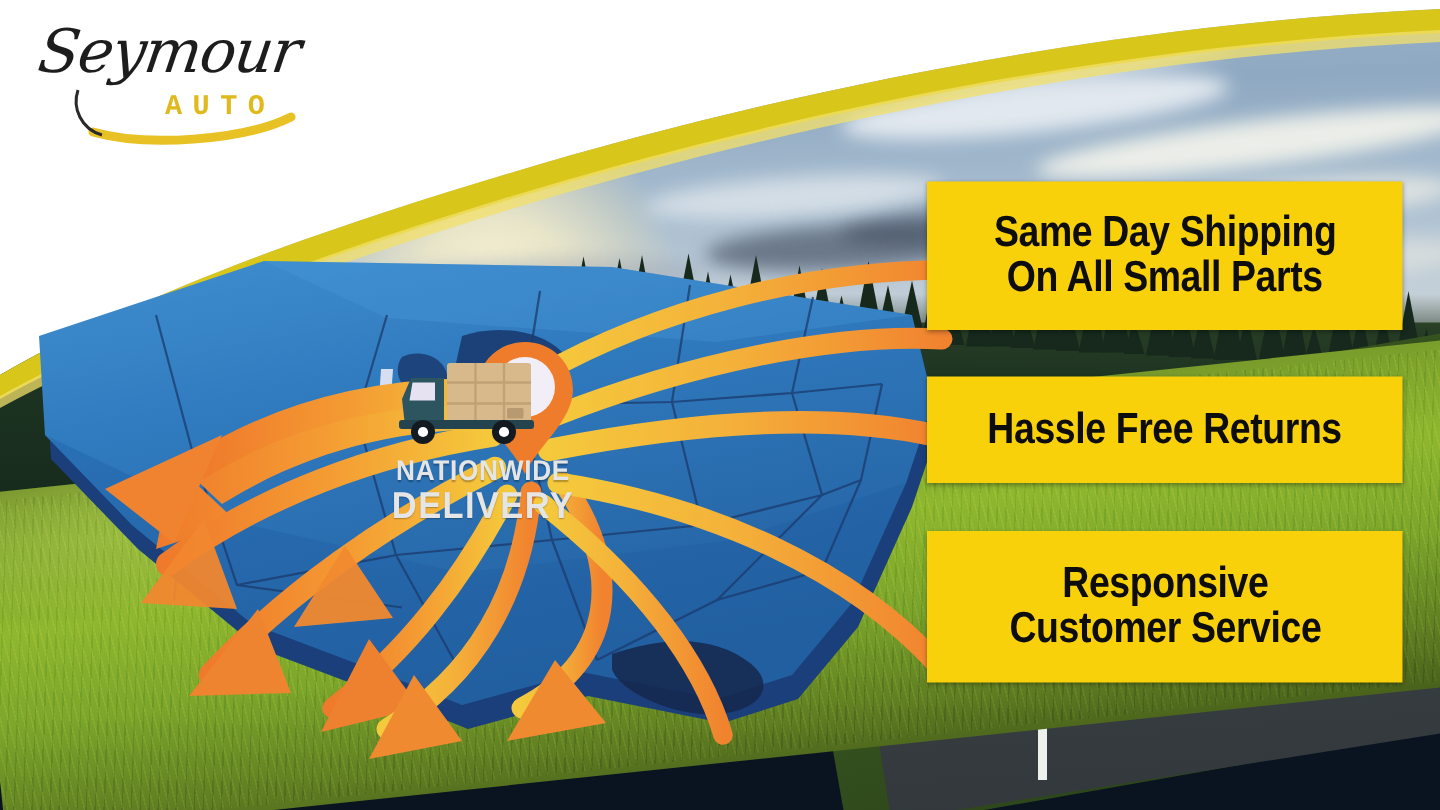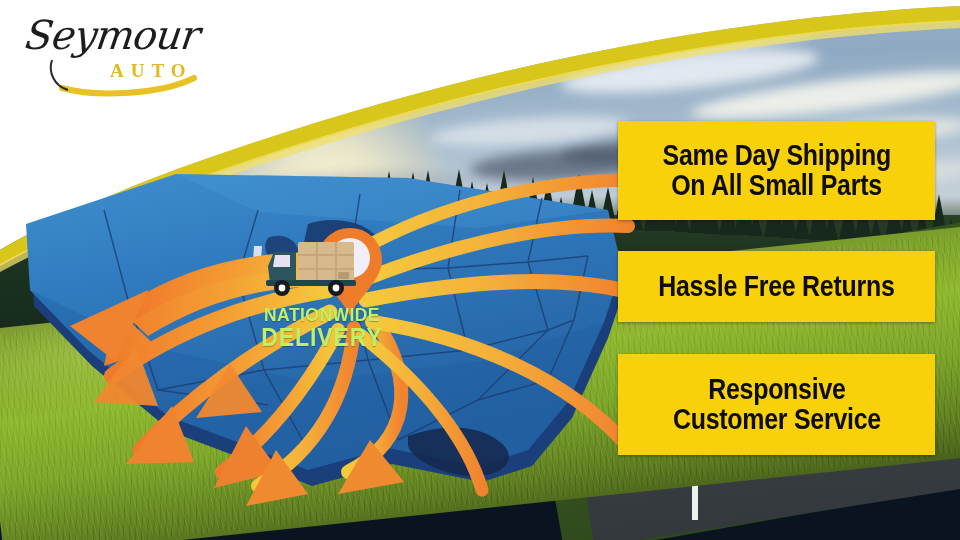--- a/index.html
+++ b/index.html
@@ -92,32 +92,32 @@
   
   .logo{position:absolute;left:22px;top:14px;width:190px;height:86px;}
   .logo-script{
     position:absolute;left:4px;top:-2px;
     font-family:"DejaVu Serif", serif;font-style:italic;font-weight:400;
     font-size:40px;letter-spacing:-1px;color:#1d1d1d;
     transform:skewX(-8deg);
   }
   .logo-auto{
     position:absolute;left:88px;top:46px;
-    font-family:Liberation Serif, serif;font-weight:700;
+    font-family:Liberation Mono, monospace;font-weight:700;
     font-size:19px;letter-spacing:7px;color:#e0b91c;
   }
 
   
   .mapwrap{position:absolute;left:8px;top:150px;width:630px;height:360px;}
 
   
   .pin-group{position:absolute;left:262px;top:222px;width:130px;height:100px;}
   .nation-label{
     position:absolute;left:254px;top:306px;width:136px;
-    text-align:center;line-height:.98;color:#bef264;
+    text-align:center;line-height:.98;color:#e5e5e5;
     font-family:"Liberation Sans", sans-serif;font-weight:700;
     text-shadow:0 1px 1px rgba(0,0,0,.28);
   }
   .nation-label .l1{display:block;font-size:19px;letter-spacing:.5px;transform:scaleX(.92);}
   .nation-label .l2{display:block;font-size:25px;letter-spacing:1px;transform:scaleX(.92);}
 
   
   .banner{
     position:absolute;background:#f9d10b;display:flex;flex-direction:column;
     align-items:center;justify-content:center;

